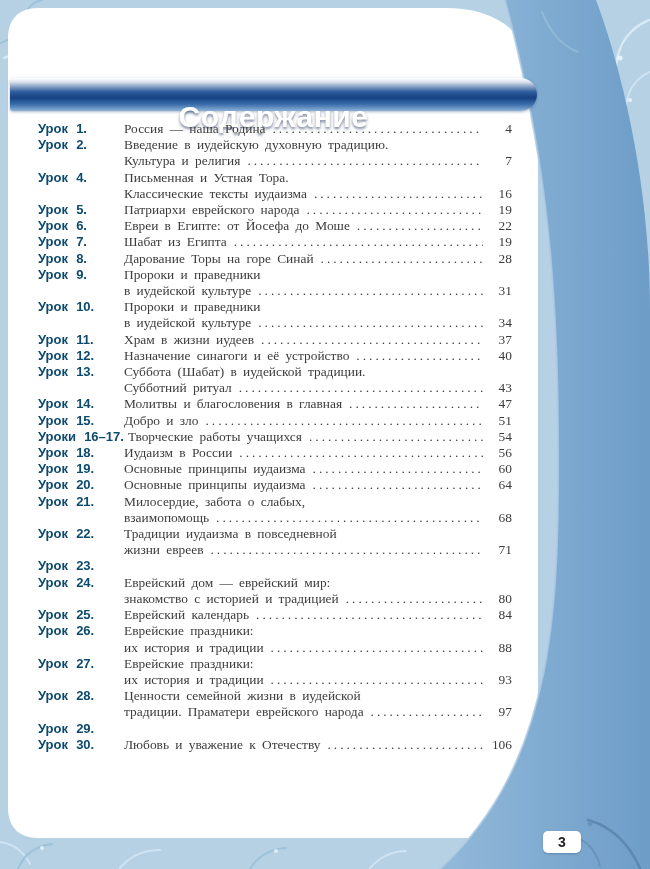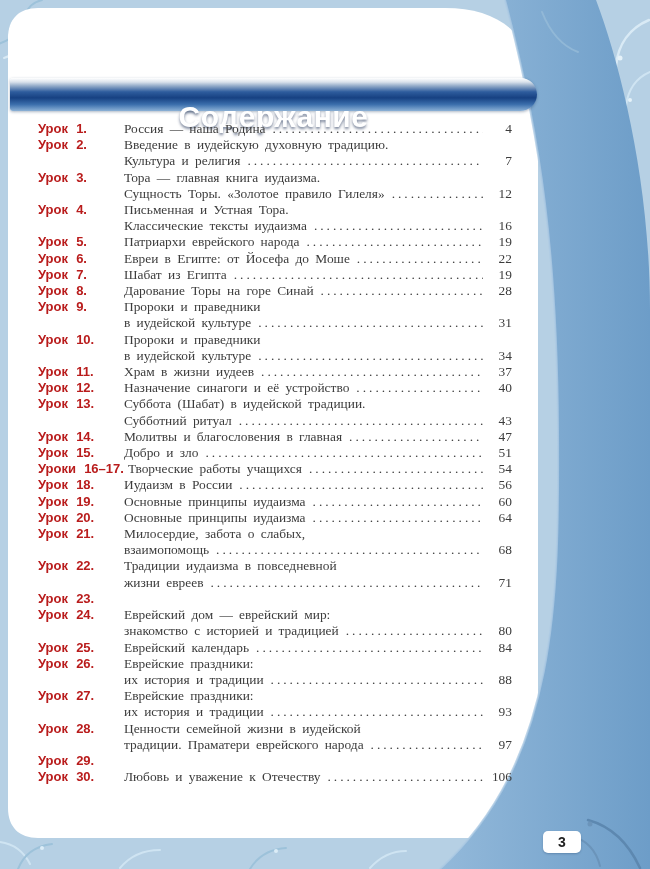--- a/index.html
+++ b/index.html
@@ -25,21 +25,21 @@
   }
 
   .toc {
     position:absolute; left:38px; top:121px; width:474px;
     font-size:13.4px; line-height:16.2px; color:#3c3c3c;
   }
   .entry { display:flex; align-items:flex-start; }
   .label {
     flex:0 0 auto; min-width:86px; padding-right:4px;
     font-family:"Liberation Sans", sans-serif; font-weight:bold;
-    font-size:13px; color:#b91c1c; word-spacing:.35em;
+    font-size:13px; color:#0c4a6e; word-spacing:.35em;
   }
   .body { flex:1; min-width:0; word-spacing:.22em; }
   .tline.last { display:flex; align-items:flex-start; }
   .txt { white-space:nowrap; }
   .leader {
     flex:1 1 auto; overflow:hidden; white-space:nowrap;
     margin:0 5px 0 7px; min-width:12px; color:#3f3f3f;
   }
   .leader::before {
     content:"......................................................................................................................";
@@ -128,31 +128,20 @@
         <div class="body">
           <div class="tline">Введение в иудейскую духовную традицию.</div>
           <div class="tline last">
             <span class="txt">Культура и религия</span>
             <span class="leader"></span>
             <span class="pg">7</span>
           </div>
         </div>
       </div>
       <div class="entry">
-        <span class="label">Урок 3.</span>
-        <div class="body">
-          <div class="tline">Тора — главная книга иудаизма.</div>
-          <div class="tline last">
-            <span class="txt">Сущность Торы. «Золотое правило Гилеля»</span>
-            <span class="leader"></span>
-            <span class="pg">12</span>
-          </div>
-        </div>
-      </div>
-      <div class="entry">
         <span class="label">Урок 4.</span>
         <div class="body">
           <div class="tline">Письменная и Устная Тора.</div>
           <div class="tline last">
             <span class="txt">Классические тексты иудаизма</span>
             <span class="leader"></span>
             <span class="pg">16</span>
           </div>
         </div>
       </div>

